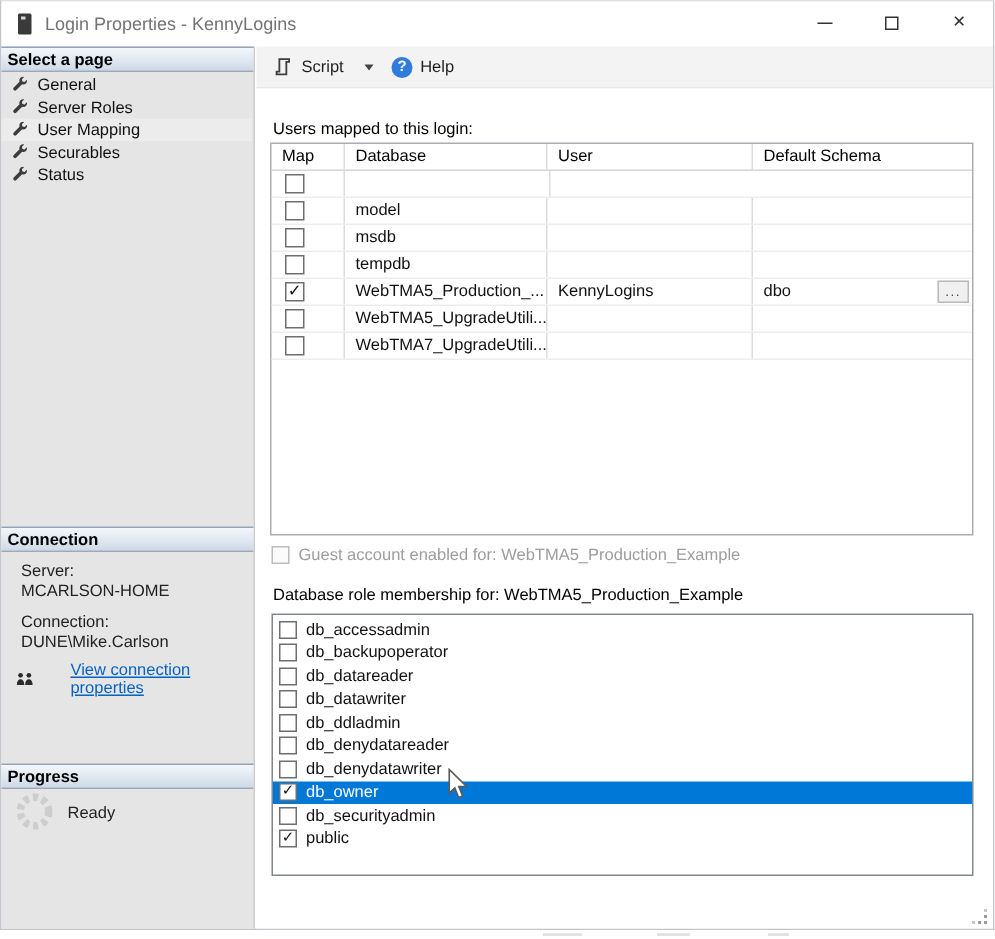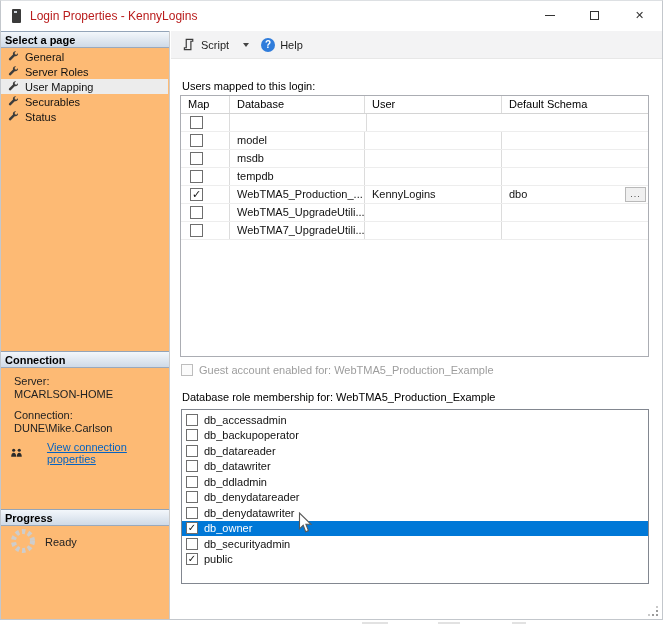--- a/index.html
+++ b/index.html
@@ -14,29 +14,29 @@
   #dialog {
     position:absolute; left:0; top:0; width:663px; height:620px;
     background:#fff; border:1px solid #c3c7cc; border-top:1px solid #dde0e3;
   }
   .abs { position:absolute; }
 
   
   #titlebar { position:absolute; left:0; top:0; right:0; height:29px; background:#fff; display:flex; align-items:center; }
   .app-ico { width:9px; height:14px; margin-left:11px; background:#3a3a3a; border-radius:1px; position:relative; }
   .app-ico::after { content:""; position:absolute; left:2px; top:2px; width:3px; height:2px; background:#cfd6dd; }
-  .ttl { margin-left:9px; font-size:12px; color:#b91c1c; }
+  .ttl { margin-left:9px; font-size:12px; color:#737373; }
   .wins { margin-left:auto; display:flex; height:29px; }
   .wbtn { width:45px; height:29px; display:flex; align-items:center; justify-content:center; cursor:default; }
   .mindash { width:10px; height:1px; background:#333; }
   .maxbox { width:9px; height:9px; border:1px solid #333; }
   .xg { font-size:11px; color:#333; line-height:1; }
 
   
-  #sidebar { position:absolute; left:0; top:30px; width:169px; height:588px; background:#fdba74; border-right:1px solid #cccccc; }
+  #sidebar { position:absolute; left:0; top:30px; width:169px; height:588px; background:#e5e5e5; border-right:1px solid #cccccc; }
   .phdr {
     position:absolute; left:0; right:0; height:17px;
     background:linear-gradient(180deg,#f3f7fb 0%,#cfdae7 100%);
     border-top:1px solid #93a4b8; border-bottom:1px solid #9aa9bc;
     font-weight:bold; font-size:11px; padding:2px 0 0 4px; color:#000;
   }
   .plist { position:absolute; left:0; right:1px; top:18px; }
   .page-item { display:flex; align-items:center; gap:6px; height:15px; padding-left:7px; font-size:11px; color:#111; cursor:default; }
   .page-item.selected { background:#ececec; }
   .slabel { position:absolute; left:13px; font-size:11px; color:#222; }

